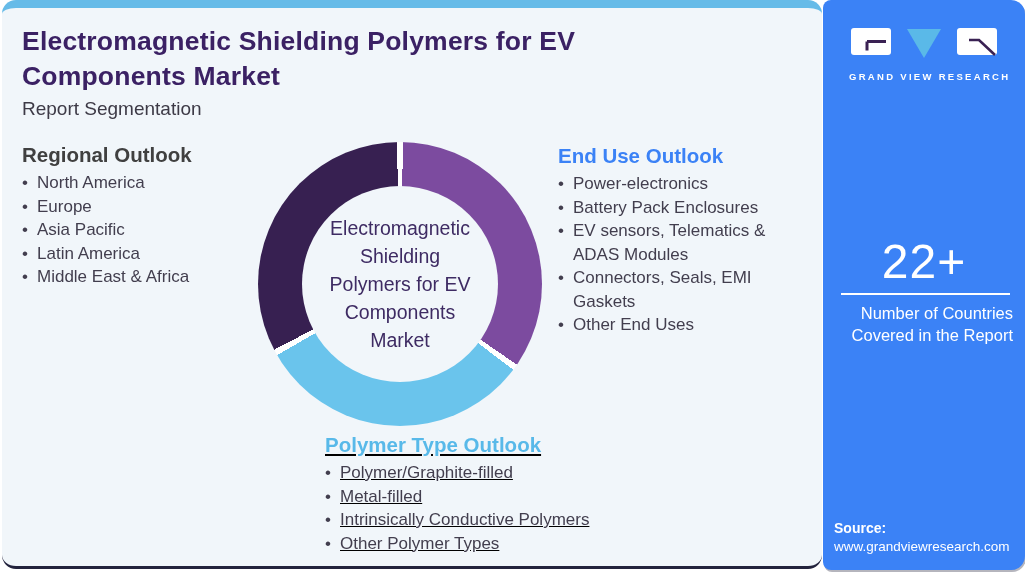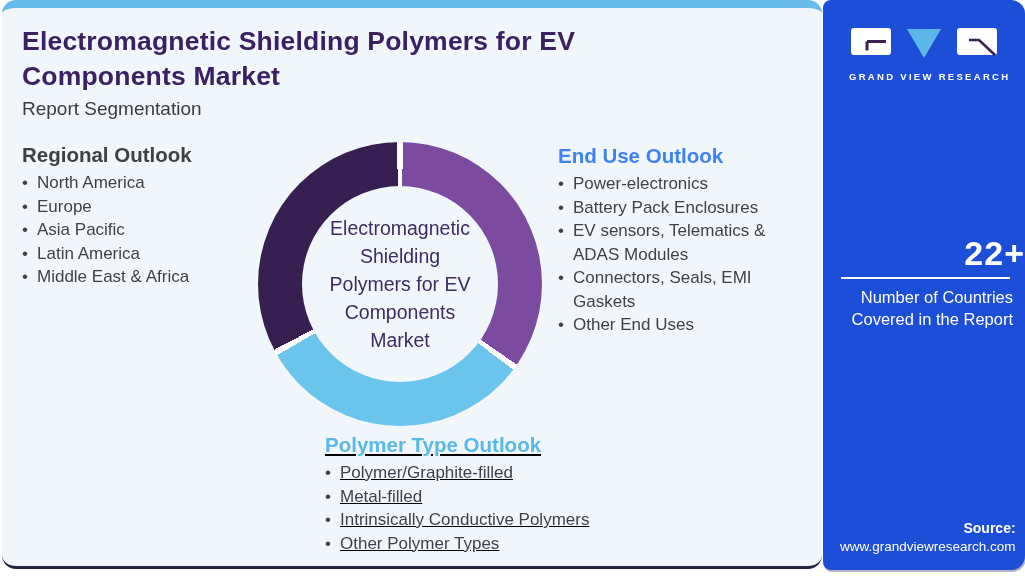--- a/index.html
+++ b/index.html
@@ -32,30 +32,30 @@
   
   .donut { position:absolute; left:258px; top:142px; width:284px; height:284px;
     border-radius:50%; }
   .donut-hole { position:absolute; left:50%; top:50%; width:196px; height:196px;
     transform:translate(-50%,-50%); border-radius:50%; background:#f1f6fa;
     display:flex; align-items:center; justify-content:center; text-align:center; }
   .donut-label { font-size:19.5px; line-height:28px; color:#3e2b63; white-space:pre-line; }
 
   
   .sidebar { position:absolute; left:823px; top:0; width:202px; height:570px;
-    background:#1d4ed8; border-radius:8px 14px 14px 8px; color:#fff;
+    background:#3b82f6; border-radius:8px 14px 14px 8px; color:#fff;
     box-shadow:1px 2px 0 rgba(70,70,90,.4); }
   .logo { width:150px; margin:26px auto 0; text-align:center; }
   .brand { margin-top:5px; font-size:9.5px; font-weight:bold; letter-spacing:2.3px;
     white-space:nowrap; color:#fff; }
   .stat { position:absolute; top:234px; left:0; right:0; }
-  .stat-value { font-size:34px; font-weight:bold; text-align:right; letter-spacing:1px; }
+  .stat-value { font-size:48px; font-weight:normal; text-align:center; letter-spacing:1px; }
   .stat-divider { border:none; border-top:2px solid #fff; margin:4px 15px 8px 18px; }
   .stat-caption { font-size:16.5px; line-height:21.5px; text-align:right; padding:0 12px; }
-  .source { position:absolute; left:17px; bottom:16px;text-align:right; }
+  .source { position:absolute; left:11px; bottom:16px; }
   .source-label { font-size:14px; font-weight:bold; }
   .source-url { font-size:13.5px; margin-top:3px; color:#fff; text-decoration:none; display:block; }
 </style>
 </head>
 <body>
 
 <div class="card"></div>
 
 <div class="header">
   <div class="title">Electromagnetic Shielding Polymers for EV Components Market</div>

